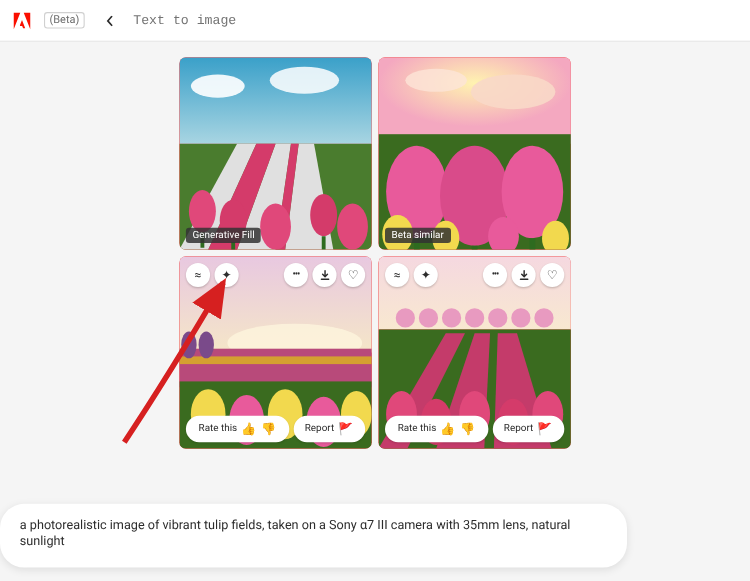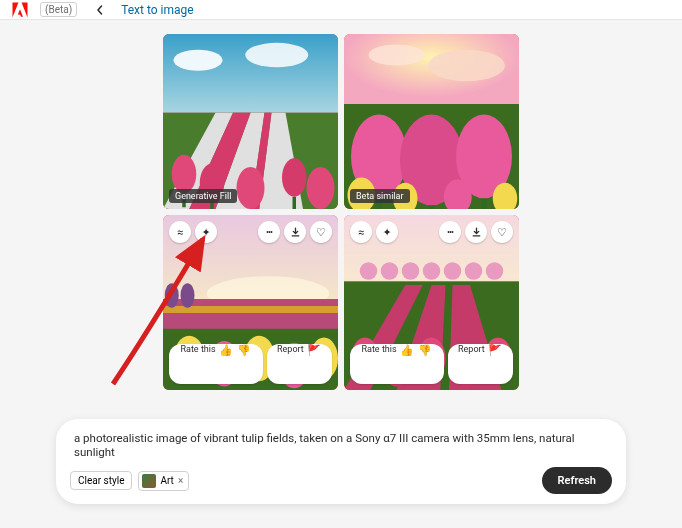--- a/index.html
+++ b/index.html
@@ -1,36 +1,36 @@
 <!DOCTYPE html>
 <html><head>
 <meta charset="utf-8">
 <style>
   * { box-sizing: border-box; margin: 0; padding: 0; font-family: -apple-system, BlinkMacSystemFont, "Segoe UI", Roboto, sans-serif; }
   body { width: 682px; height: 528px; background: #f5f5f5; overflow: hidden; }
-  .header { height: 20px; background: #fff; border-bottom: 1px solid #e5e5e5; display: flex; align-items: center; padding: 0 10px; gap: 10px; }
+  .header { height: 38px; background: #fff; border-bottom: 1px solid #e5e5e5; display: flex; align-items: center; padding: 0 10px; gap: 10px; }
   .logo { width: 20px; height: 20px; display: flex; align-items: center; justify-content: center; }
   .beta { font-size: 10px; color: #6e6e6e; border: 1px solid #d0d0d0; border-radius: 3px; padding: 1px 4px; }
   .back-icon { width: 14px; height: 14px; display: flex; align-items: center; justify-content: center; cursor: pointer; margin-left: 6px; }
-  .crumb { font-size: 12px; color: #0369a1; margin-left: 4px; }
+  .crumb { font-size: 12px; color: #737373; margin-left: 4px; font-family: Liberation Mono, monospace; }
   .gallery-wrap { display: flex; justify-content: center; padding-top: 14px; }
   .gallery { display: grid; grid-template-columns: 175px 175px; grid-template-rows: 175px 175px; gap: 6px; position: relative; }
   .tile { position: relative; border-radius: 6px; overflow: hidden; background: #ef4444; }
   .tile svg.thumb { width: 100%; height: 100%; display: block; }
   .overlay-label { position: absolute; bottom: 6px; background: rgba(50,50,50,0.85); color: #fff; font-size: 9px; padding: 2px 6px; border-radius: 3px; }
   .overlay-label.left { left: 6px; }
   .top-icons { position: absolute; top: 6px; display: flex; gap: 4px; }
   .top-icons.left { left: 6px; }
   .top-icons.right { right: 6px; }
   .circ { width: 22px; height: 22px; border-radius: 50%; background: #fff; display: flex; align-items: center; justify-content: center; font-size: 11px; color: #2c2c2c; box-shadow: 0 1px 2px rgba(0,0,0,0.2); cursor: pointer; }
   .bottom-chips { position: absolute; bottom: 6px; left: 6px; right: 6px; display: flex; gap: 4px; }
-  .chip { flex: 1; background: #fff; border-radius: 12px; height: 40px; display: flex; justify-content: center; gap: 4px; font-size: 9px; color: #2c2c2c; box-shadow: 0 1px 2px rgba(0,0,0,0.15); cursor: pointer; }
+  .chip { flex: 1; background: #fff; border-radius: 12px; height: 24px; display: flex; align-items: center; justify-content: center; gap: 4px; font-size: 9px; color: #2c2c2c; box-shadow: 0 1px 2px rgba(0,0,0,0.15); cursor: pointer; }
   .chip .emoji { font-size: 11px; }
   .arrow { position: absolute; pointer-events: none; z-index: 10; }
-  .prompt-bar-wrap { position: absolute; bottom: 24px; left: 0; right: 0; display: flex; justify-content: center; }
+  .prompt-bar-wrap { position: absolute; bottom: 12px; left: 0; right: 0; display: flex; justify-content: flex-start; }
   .prompt-bar { width: 570px; background: #fff; border-radius: 22px; padding: 10px 14px 10px 14px; box-shadow: 0 2px 8px rgba(0,0,0,0.1); }
   .prompt-text { font-size: 11.5px; color: #2c2c2c; padding: 2px 4px 8px 4px; }
   .prompt-row2 { display: flex; align-items: center; justify-content: space-between; }
   .style-group { display: flex; gap: 6px; align-items: center; }
   .clear-style { font-size: 10px; border: 1px solid #d0d0d0; border-radius: 4px; padding: 3px 7px; background: #fff; cursor: pointer; }
   .style-chip { font-size: 10px; border: 1px solid #d0d0d0; border-radius: 4px; padding: 2px 5px 2px 3px; background: #fff; display: flex; align-items: center; gap: 4px; cursor: pointer; }
   .style-swatch { width: 14px; height: 14px; border-radius: 2px; background: linear-gradient(135deg,#3a7d44,#8b5a2b); }
   .style-x { color: #6e6e6e; }
   .refresh { background: #2c2c2c; color: #fff; border: none; border-radius: 16px; padding: 7px 16px; font-size: 11px; cursor: pointer; font-weight: 600; }
 </style>
@@ -213,25 +213,14 @@
         </defs>
       <path d="M10,160 Q50,100 100,15" stroke="#d62020" stroke-width="5" fill="none" marker-end="url(#ah)"></path>
     </svg>
 
   </div>
 </div>
 
 <div class="prompt-bar-wrap">
   <div class="prompt-bar">
     <div class="prompt-text">a photorealistic image of vibrant tulip fields, taken on a Sony α7 III camera with 35mm lens, natural sunlight</div>
-    <div class="prompt-row2">
-      <div class="style-group">
-        <span class="clear-style">Clear style</span>
-        <span class="style-chip">
-          <span class="style-swatch"></span>
-          <span>Art</span>
-          <span class="style-x">×</span>
-        </span>
-      </div>
-      <button class="refresh">Refresh</button>
-    </div>
   </div>
 </div>
 
 </body></html>

